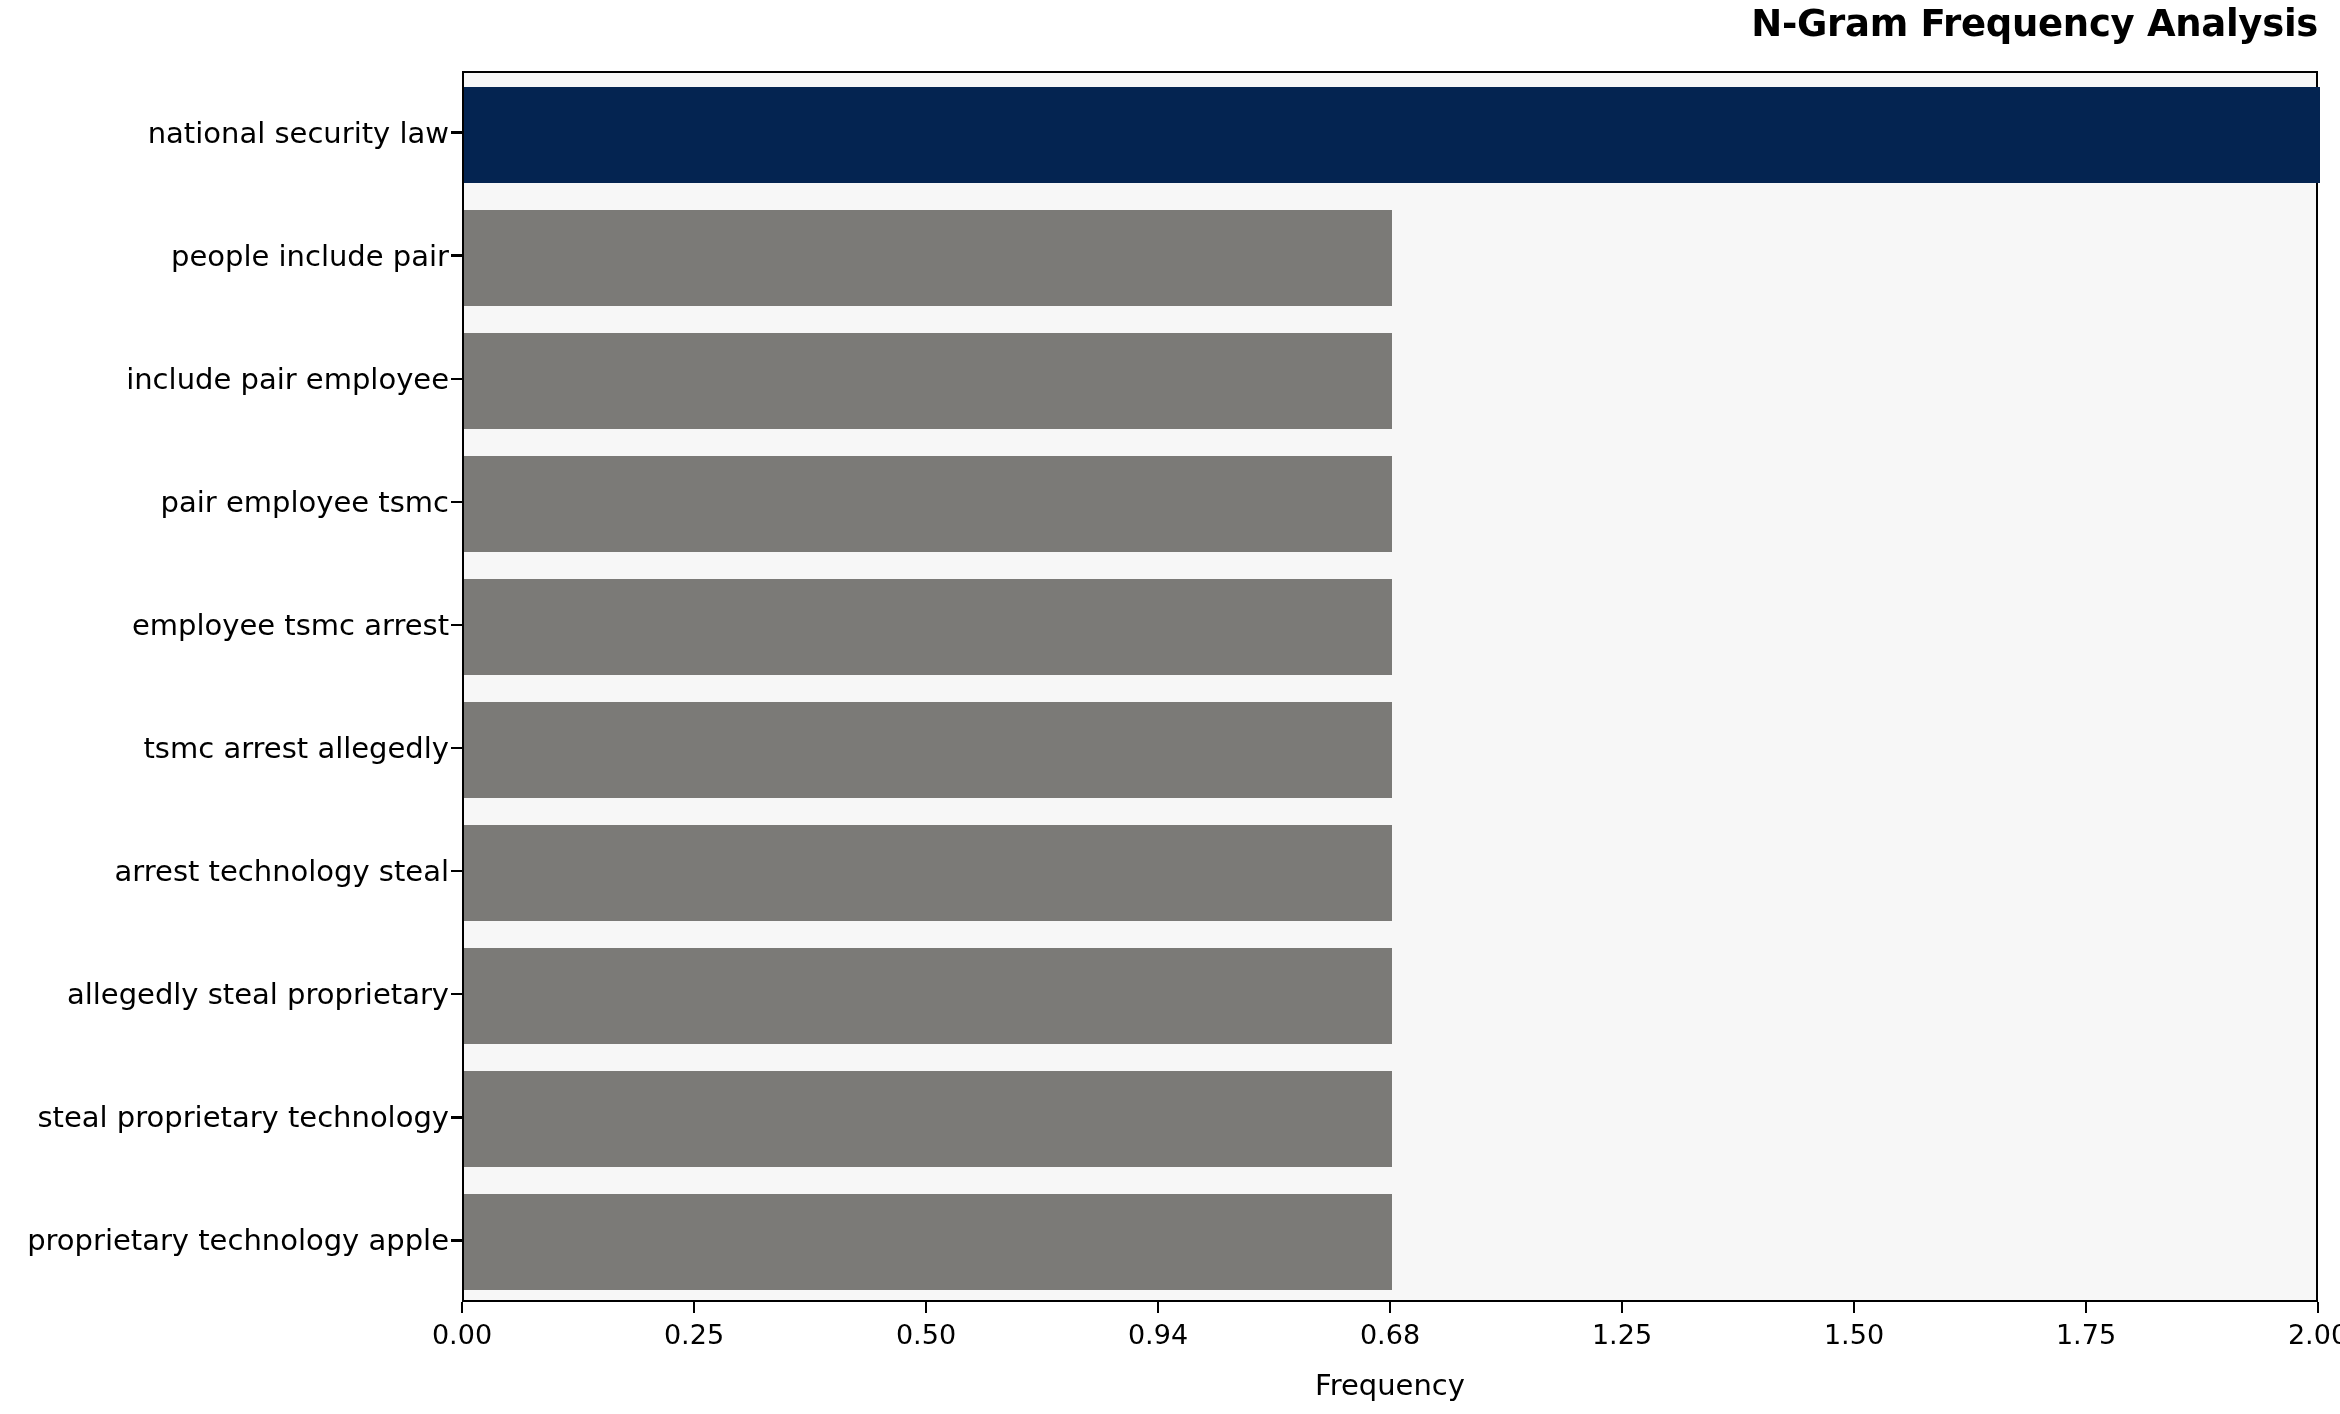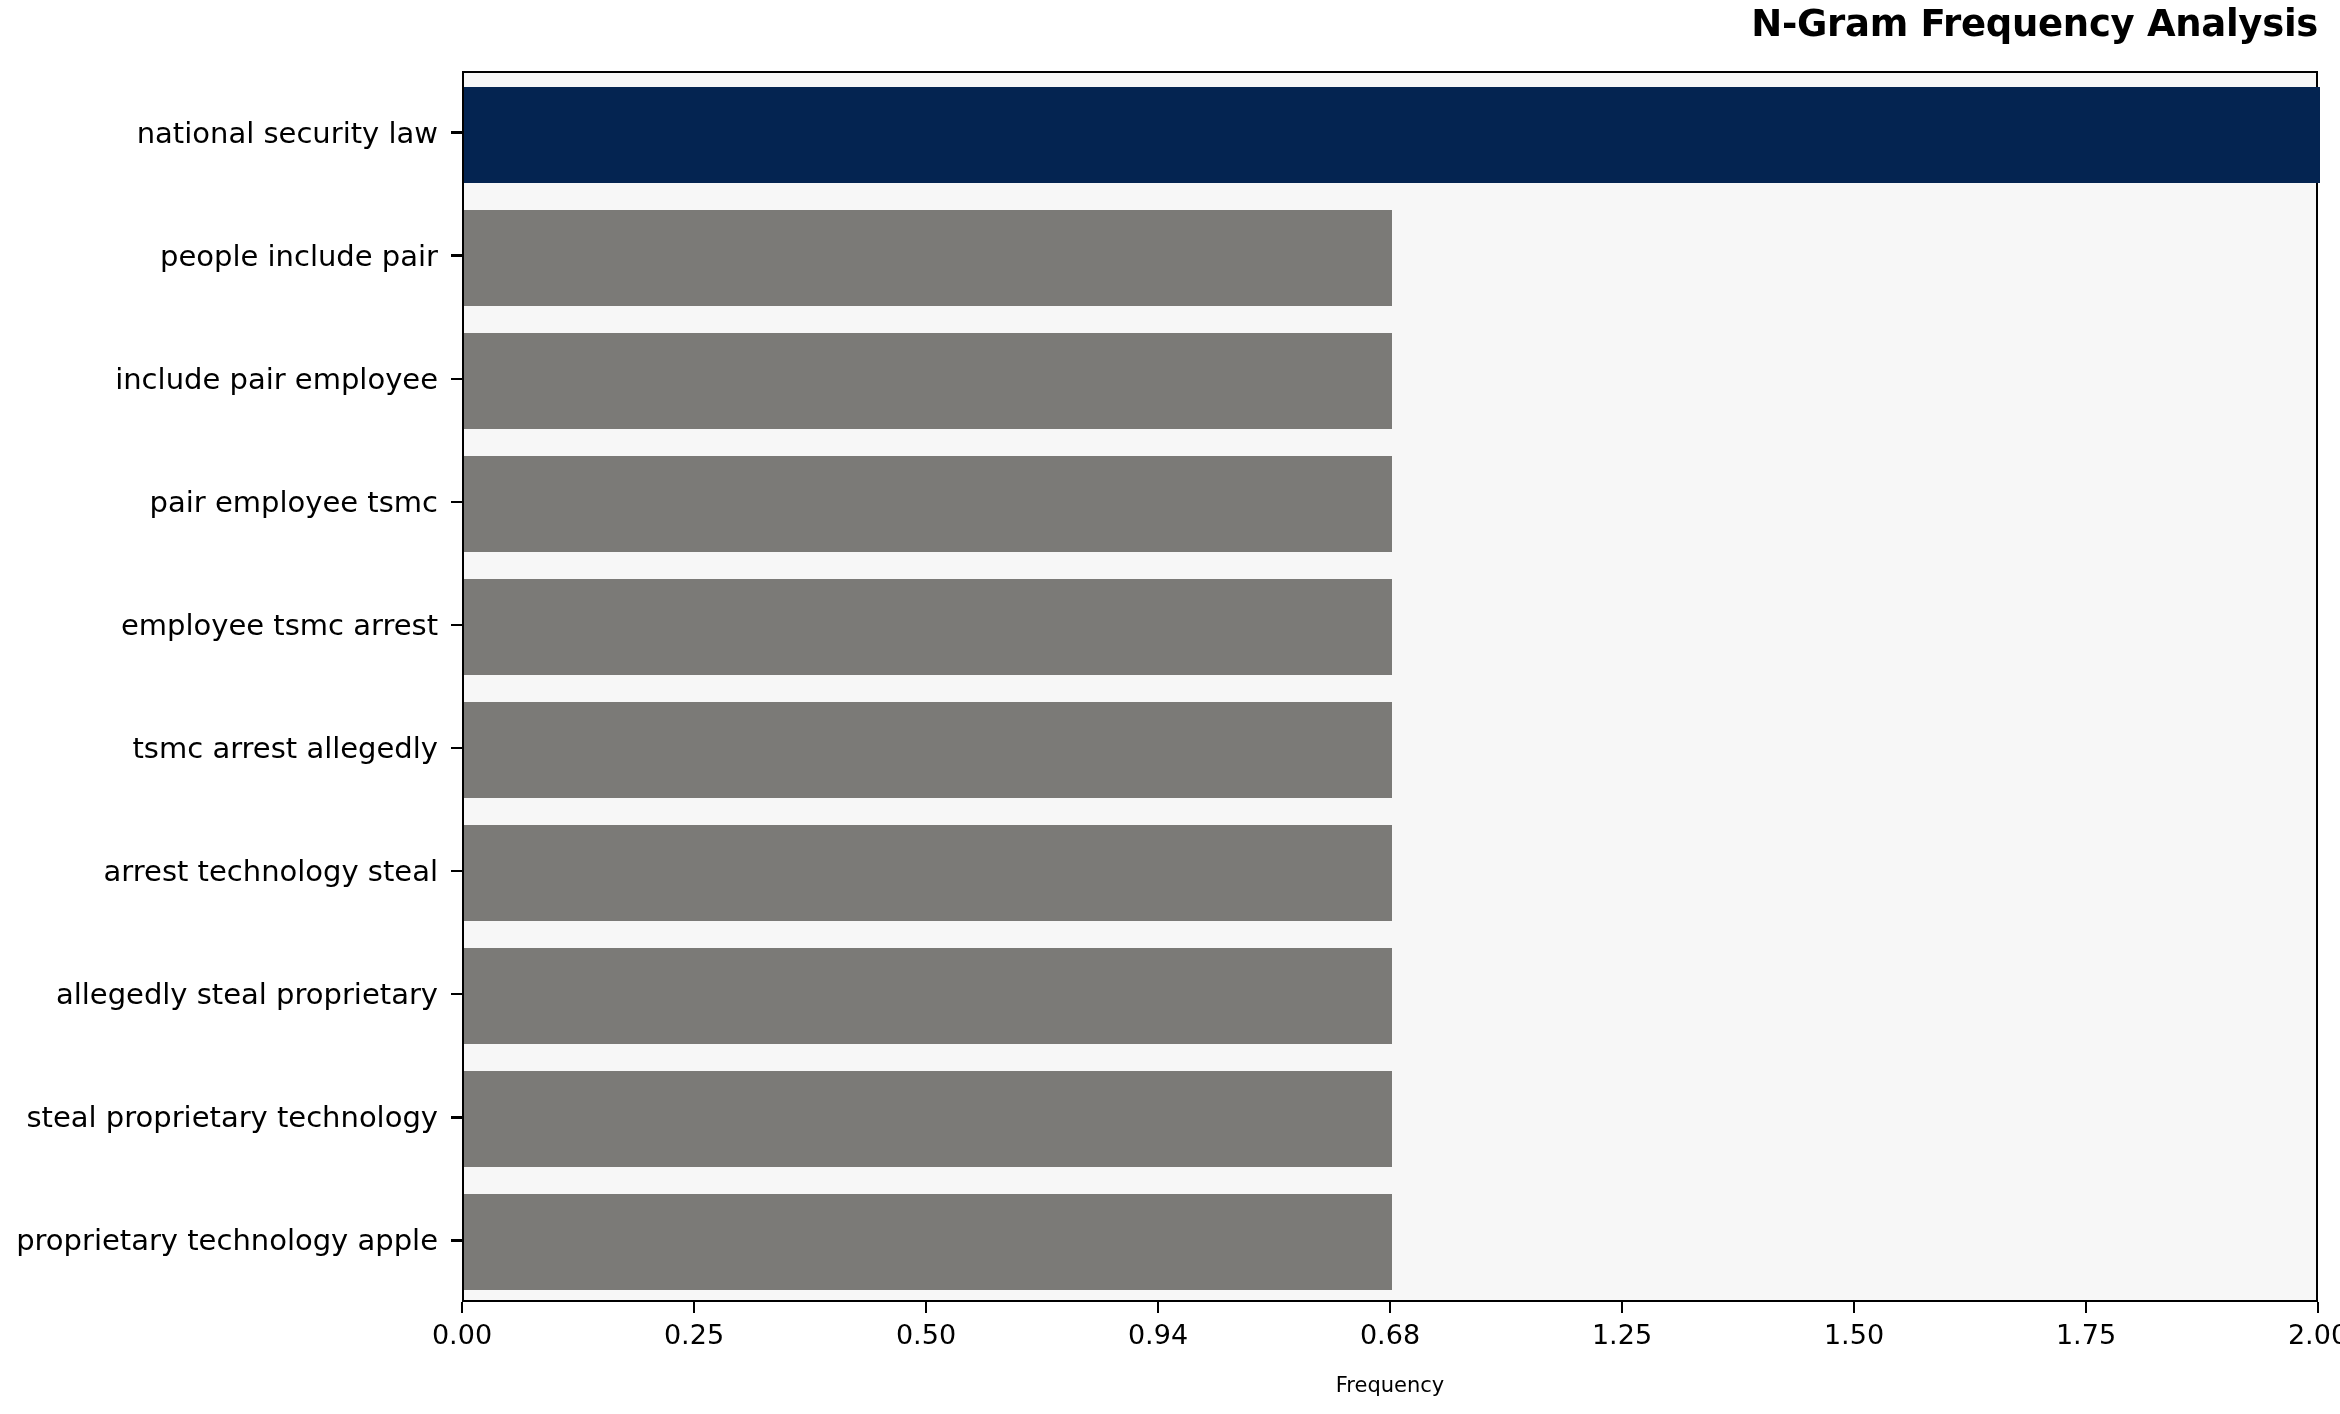--- a/index.html
+++ b/index.html
@@ -70,21 +70,21 @@
     height: 1231px;
   }
   .ytick-row {
     position: absolute;
     left: 0;
     width: 462px;
     height: 0;
   }
   .ytick-label {
     position: absolute;
-    right: 24px;
+    right: 13px;
     top: -21px;
     font-size: 29px;
     color: #000000;
     white-space: nowrap;
     text-align: right;
     line-height: 42px;
   }
   .ytick-mark {
     position: absolute;
     right: 0;
@@ -125,21 +125,21 @@
     color: #000000;
     line-height: 34px;
     white-space: nowrap;
   }
   #xaxis-title {
     position: absolute;
     left: 462px;
     top: 65px;
     width: 1856px;
     text-align: center;
-    font-size: 21px;
+    font-size: 29px;
     color: #000000;
     line-height: 36px;
     white-space: nowrap;
   }
 </style>
 </head>
 <body>
 
 <div id="figure">
 

